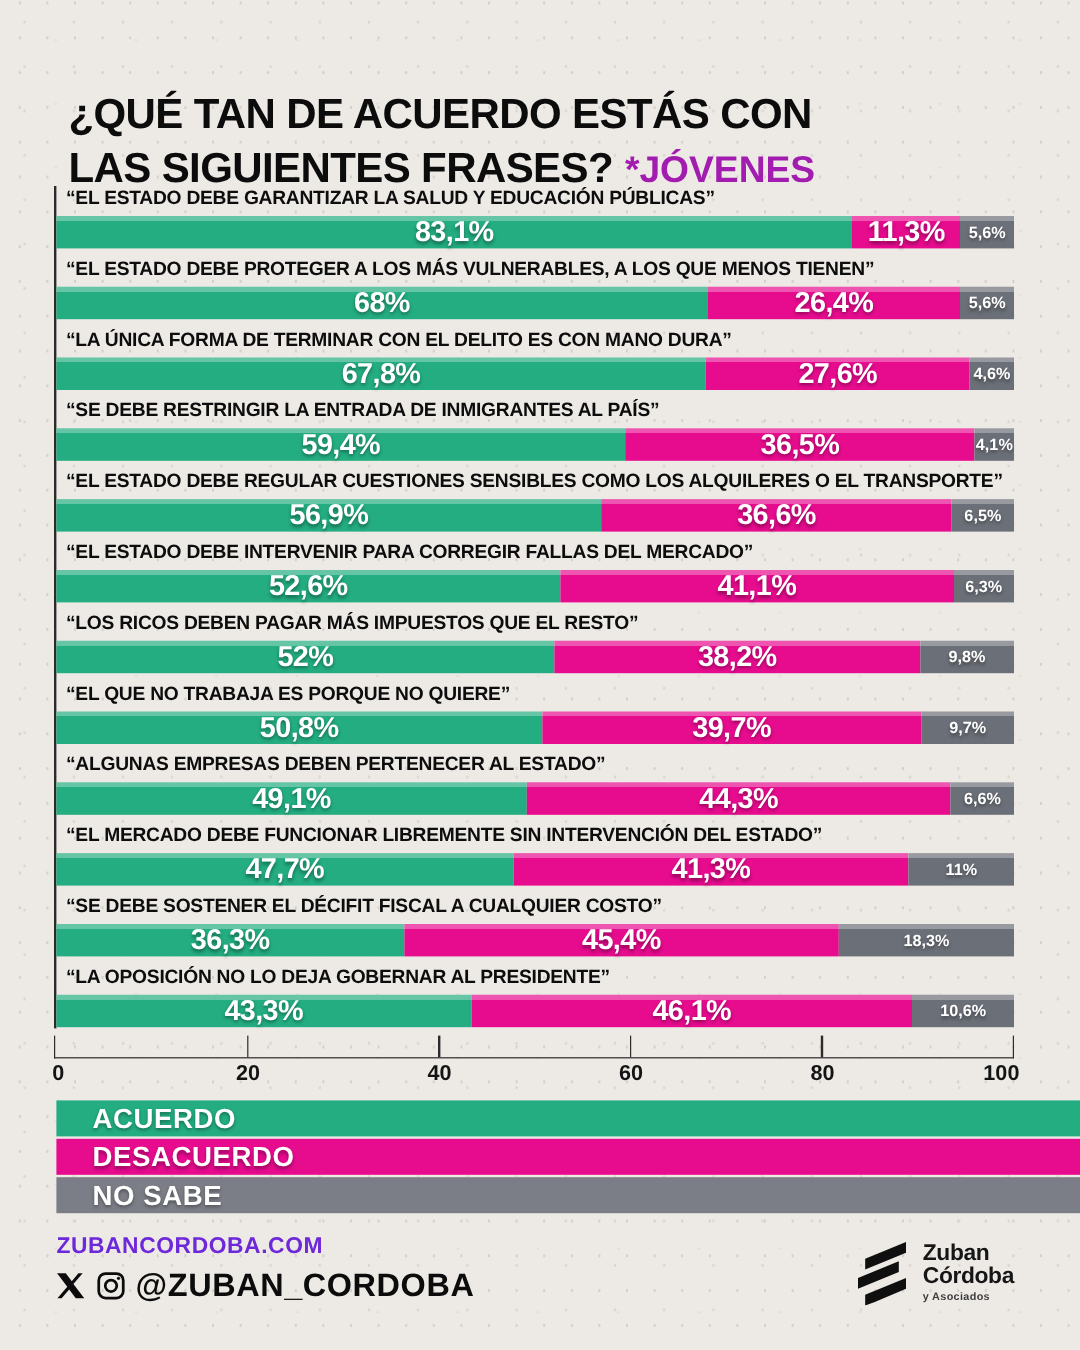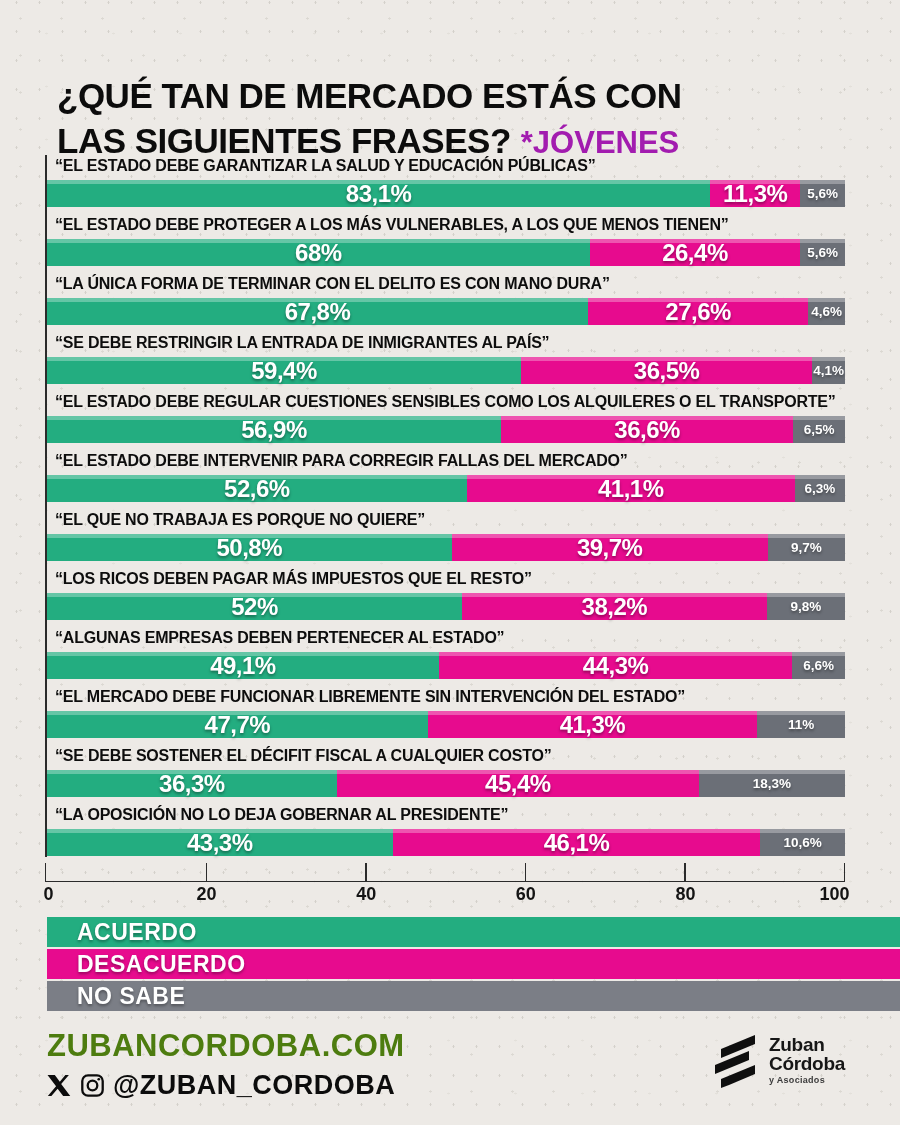--- a/index.html
+++ b/index.html
@@ -74,39 +74,39 @@
     height:30px;margin-bottom:2px;display:flex;align-items:center;
     padding-left:30px;box-sizing:border-box;
   }
   .legend-item span{
     color:#fff;font-size:23px;font-weight:800;letter-spacing:0.5px;
     text-shadow:0 2px 3px rgba(0,0,0,.35);
   }
 
   
   .footer{position:absolute;left:47px;top:1028px;width:806px;}
-  .website{font-size:31px;font-weight:900;letter-spacing:0.5px;color:#4d7c0f;}
+  .website{font-size:19px;font-weight:900;letter-spacing:0.5px;color:#6d28d9;}
   .social{display:flex;align-items:center;gap:8px;margin-top:6px;text-align:right;}
   .social .icon{width:25px;height:25px;display:inline-block;}
   .social .icon svg{width:100%;height:100%;display:block;}
   .handle{font-size:27px;font-weight:900;letter-spacing:0.5px;color:#0c0c0c;}
 
   .logo{position:absolute;right:8px;top:4px;display:flex;align-items:center;gap:8px;}
   .logo-stripes{width:52px;height:56px;}
   .logo-text{line-height:1;}
   .logo-line{font-size:19px;font-weight:800;color:#161616;letter-spacing:-0.3px;}
   .logo-sub{font-size:9px;font-weight:700;color:#3c3c3c;margin-top:3px;letter-spacing:0.3px;}
 </style>
 </head>
 <body>
 
 <div class="poster">
 
   <h1 class="title">
-    <span>¿QUÉ TAN DE MERCADO ESTÁS CON</span><br>
+    <span>¿QUÉ TAN DE ACUERDO ESTÁS CON</span><br>
     <span>LAS SIGUIENTES FRASES?</span><span class="note">*JÓVENES</span>
   </h1>
 
   <div class="chart">
     <div class="rows">
         <div class="row">
           <div class="row-label">“EL ESTADO DEBE GARANTIZAR LA SALUD Y EDUCACIÓN PÚBLICAS”</div>
           <div class="bar">
             <div class="seg big" style="width: 83.1%; background: rgb(35, 173, 128);">
               <span>83,1%</span>
@@ -183,44 +183,44 @@
             </div>
             <div class="seg big" style="width: 41.1%; background: rgb(231, 11, 142);">
               <span>41,1%</span>
             </div>
             <div class="seg small" style="width: 6.3%; background: rgb(107, 111, 119);">
               <span>6,3%</span>
             </div>
           </div>
         </div>
         <div class="row">
+          <div class="row-label">“LOS RICOS DEBEN PAGAR MÁS IMPUESTOS QUE EL RESTO”</div>
+          <div class="bar">
+            <div class="seg big" style="width: 52%; background: rgb(35, 173, 128);">
+              <span>52%</span>
+            </div>
+            <div class="seg big" style="width: 38.2%; background: rgb(231, 11, 142);">
+              <span>38,2%</span>
+            </div>
+            <div class="seg small" style="width: 9.8%; background: rgb(107, 111, 119);">
+              <span>9,8%</span>
+            </div>
+          </div>
+        </div>
+        <div class="row">
           <div class="row-label">“EL QUE NO TRABAJA ES PORQUE NO QUIERE”</div>
           <div class="bar">
             <div class="seg big" style="width: 50.8%; background: rgb(35, 173, 128);">
               <span>50,8%</span>
             </div>
             <div class="seg big" style="width: 39.7%; background: rgb(231, 11, 142);">
               <span>39,7%</span>
             </div>
             <div class="seg small" style="width: 9.7%; background: rgb(107, 111, 119);">
               <span>9,7%</span>
-            </div>
-          </div>
-        </div>
-        <div class="row">
-          <div class="row-label">“LOS RICOS DEBEN PAGAR MÁS IMPUESTOS QUE EL RESTO”</div>
-          <div class="bar">
-            <div class="seg big" style="width: 52%; background: rgb(35, 173, 128);">
-              <span>52%</span>
-            </div>
-            <div class="seg big" style="width: 38.2%; background: rgb(231, 11, 142);">
-              <span>38,2%</span>
-            </div>
-            <div class="seg small" style="width: 9.8%; background: rgb(107, 111, 119);">
-              <span>9,8%</span>
             </div>
           </div>
         </div>
         <div class="row">
           <div class="row-label">“ALGUNAS EMPRESAS DEBEN PERTENECER AL ESTADO”</div>
           <div class="bar">
             <div class="seg big" style="width: 49.1%; background: rgb(35, 173, 128);">
               <span>49,1%</span>
             </div>
             <div class="seg big" style="width: 44.3%; background: rgb(231, 11, 142);">

